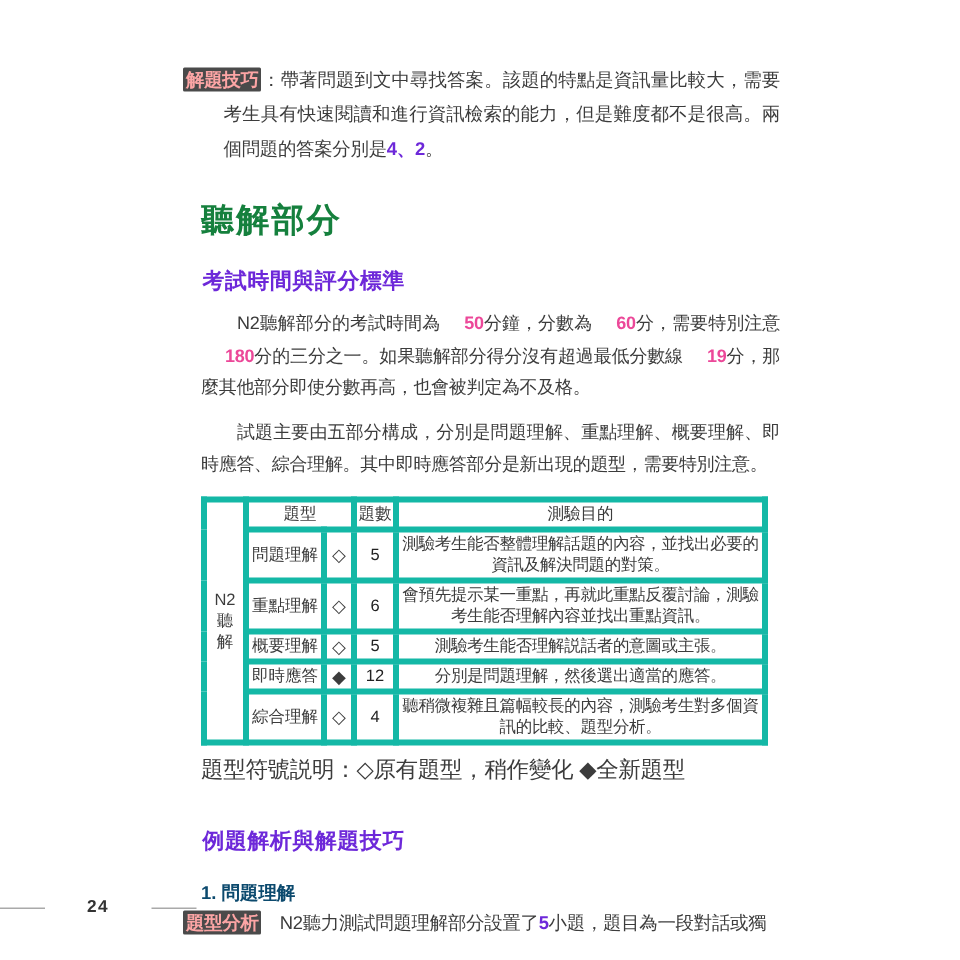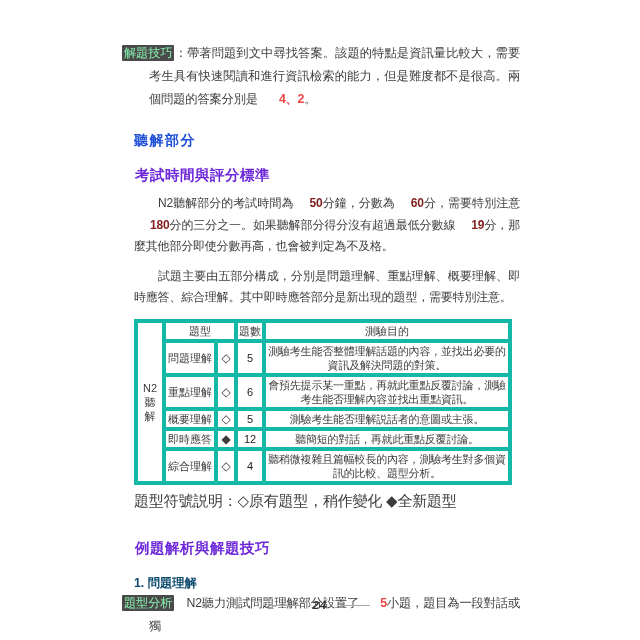--- a/index.html
+++ b/index.html
@@ -5,51 +5,51 @@
   html,body{margin:0;padding:0;background:#fff;}
   .page{
     position:relative;width:640px;height:640px;background:#fff;overflow:hidden;
     font-family:"Liberation Sans","DejaVu Sans",sans-serif;color:#3c3c3c;
   }
   .content{position:absolute;left:122px;top:42px;width:398px;}
 
   
   .tagged{font-size:12.3px;line-height:23px;margin:0;padding-left:27px;text-indent:-27px;
           letter-spacing:-0.2px;text-align:justify;}
-  .tag-label{display:inline-block;text-indent:0;background:#4a4a4a;color:#86efac;
-             font-weight:normal;padding:0 2px;line-height:16px;border-radius:1px;}
-  .tagged b{color:#ef4444;margin-left:21px;}
+  .tag-label{display:inline-block;text-indent:0;background:#4a4a4a;color:#fca5a5;
+             font-weight:bold;padding:0 2px;line-height:16px;border-radius:1px;}
+  .tagged b{color:#6d28d9;}
 
-  h1{margin:21px 0 0 12px;font-size:14px;letter-spacing:1.5px;color:#1d4ed8;
+  h1{margin:21px 0 0 12px;font-size:22px;letter-spacing:1.5px;color:#15803d;
      font-family:"Liberation Sans","DejaVu Sans",sans-serif;font-weight:700;}
   h2{margin:16px 0 0 13px;font-size:14.5px;letter-spacing:0.5px;color:#6d28d9;
      font-family:"Liberation Serif","DejaVu Serif",serif;font-weight:700;}
   h3{margin:17px 0 0 12px;font-size:12.3px;color:#0c4a6e;font-weight:700;}
 
   .body-p{margin:8px 0 0 12px;font-size:12px;line-height:21.5px;letter-spacing:-0.2px;
           text-align:justify;text-indent:2em;}
-  .body-p b{color:#7f1d1d;padding-left:16px;}
+  .body-p b{color:#ec4899;padding-left:16px;}
 
   table.qtable{border-collapse:collapse;margin:10px 0 0 12px;width:378px;
                font-size:11px;line-height:14px;color:#3c3c3c;table-layout:fixed;}
   table.qtable th,table.qtable td{border:4px solid #14b8a6;padding:1px 2px;
                font-weight:400;text-align:center;vertical-align:middle;}
   table.qtable th{padding:1px 0;}
   td.purpose{text-align:left;padding:1px 3px;letter-spacing:-0.2px;}
   td.rowhead{width:20px;padding:0;}
   td.rowhead span{display:block;text-align:center;line-height:14px;}
   col.c-name{width:52px;} col.c-sym{width:20px;} col.c-cnt{width:28px;}
   td.sym{font-size:12px;padding:0;}
   td.cnt{font-weight:700;color:#222;}
 
   .legend{margin:7px 0 0 12px;font-size:15px;letter-spacing:-0.2px;}
   .h2-big-gap{margin-top:28px;}
 
   .pagenum{position:absolute;left:0;right:0;top:599px;display:flex;
-           justify-content:center;align-items:center;gap:13px;font-style:italic;}
+           align-items:center;gap:28px;}
   .pagenum .dash{width:30px;height:1px;background:#a9a9a9;}
   .pagenum .num{font-size:11.5px;font-weight:700;color:#333;letter-spacing:1px;}
 </style>
 </head>
 <body>
 
 <div class="page">
   <div class="content">
 
     <p class="tagged">
@@ -97,21 +97,21 @@
       <tr>
         <td>概要理解</td>
         <td class="sym">◇</td>
         <td class="cnt">5</td>
         <td class="purpose">測驗考生能否理解説話者的意圖或主張。</td>
       </tr>
       <tr>
         <td>即時應答</td>
         <td class="sym">◆</td>
         <td class="cnt">12</td>
-        <td class="purpose">聽簡短的對話，再就此重點反覆討論。</td>
+        <td class="purpose">分別是問題理解，然後選出適當的應答。</td>
       </tr>
       <tr>
         <td>綜合理解</td>
         <td class="sym">◇</td>
         <td class="cnt">4</td>
         <td class="purpose">聽稍微複雜且篇幅較長的內容，測驗考生對多個資訊的比較、題型分析。</td>
       </tr>
     </tbody>
       </table>
     <p class="legend">題型符號説明：◇原有題型，稍作變化 ◆全新題型</p>

